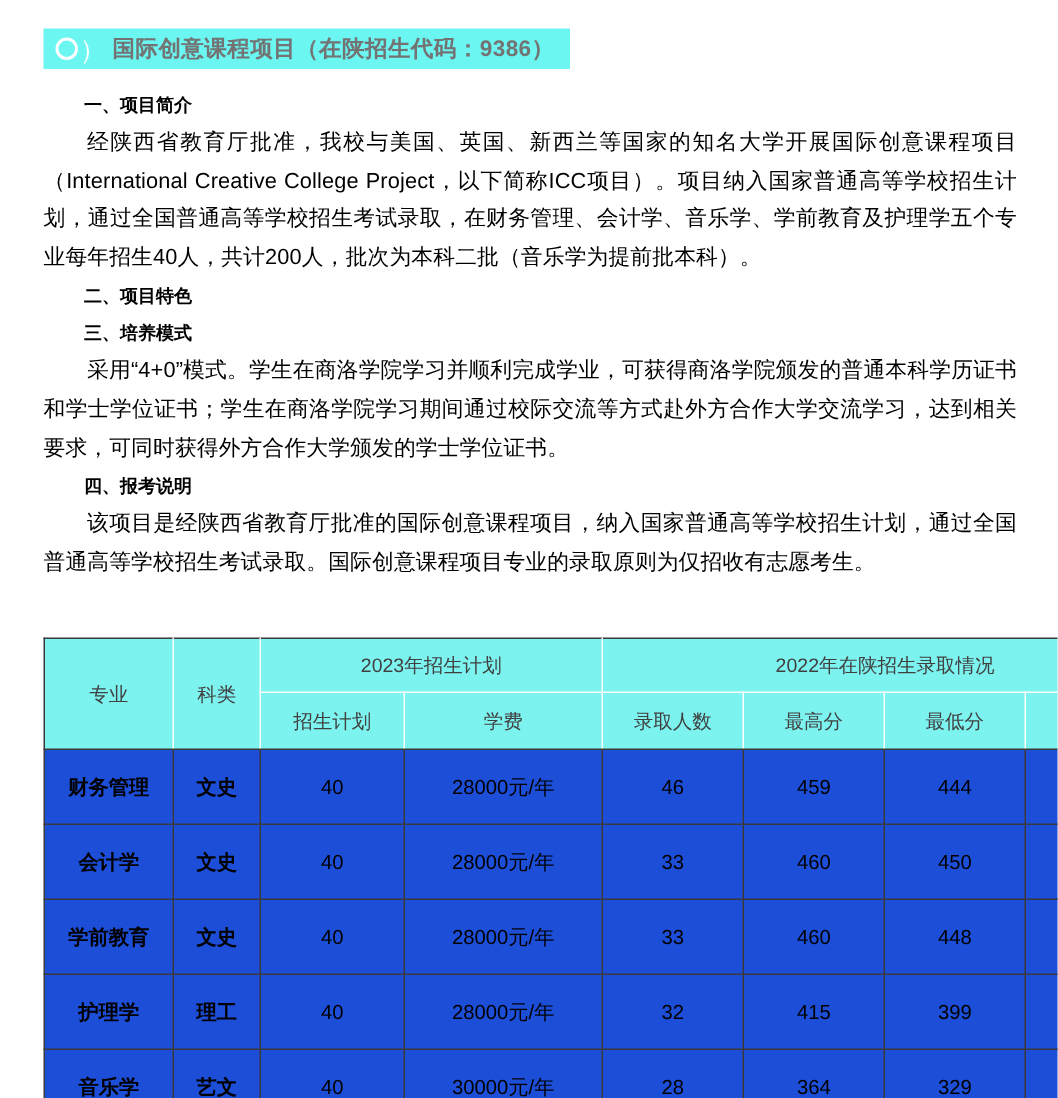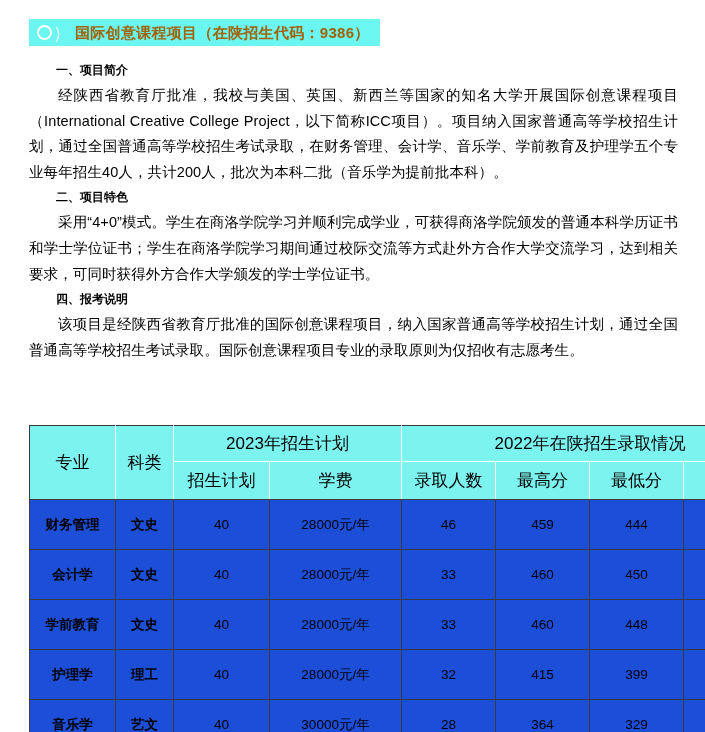--- a/index.html
+++ b/index.html
@@ -50,21 +50,21 @@
   }
   .banner-deco .paren {
     display: block;
     color: #ffffff;
     font-size: 18px;
     line-height: 16px;
     margin-left: 1px;
     font-family: "Liberation Sans", sans-serif;
   }
   .banner-title {
-    color: #a16207;
+    color: #737373;
     font-size: 15px;
     font-weight: bold;
     letter-spacing: 0.3px;
     white-space: nowrap;
     line-height: 27px;
   }
 
   
   .content {
     position: absolute;
@@ -105,24 +105,24 @@
   table.adm th,
   table.adm td {
     border: 1px solid #3a3a3a;
     text-align: center;
     vertical-align: middle;
     font-size: 13.5px;
     padding: 0 2px;
   }
   table.adm thead th {
     background: #7df3f0;
-    color: #000000;
+    color: #404040;
     font-weight: normal;
     border: 1px solid #ffffff;
-    font-size: 17px;
+    font-size: 13px;
     margin-top: 37px;
   }
   table.adm thead th.edge-l { border-left: 1px solid #3a3a3a; }
   table.adm thead th.edge-r { border-right: 1px solid #3a3a3a; }
   table.adm thead th.edge-t { border-top: 1px solid #3a3a3a; }
   table.adm thead tr.row2 th { border-bottom: 1px solid #3a3a3a; }
   table.adm thead th.stub {
     border-top: 1px solid #3a3a3a;
     border-bottom: 1px solid #3a3a3a;
   }
@@ -160,20 +160,21 @@
     <span class="banner-title">国际创意课程项目（在陕招生代码：9386）</span>
   </div>
 
   <div class="content">
 
     <h2 class="sec-heading">一、项目简介</h2>
     <p class="para">经陕西省教育厅批准，我校与美国、英国、新西兰等国家的知名大学开展国际创意课程项目（International Creative College Project，以下简称ICC项目）。项目纳入国家普通高等学校招生计划，通过全国普通高等学校招生考试录取，在财务管理、会计学、音乐学、学前教育及护理学五个专业每年招生40人，共计200人，批次为本科二批（音乐学为提前批本科）。</p>
 
     <h2 class="sec-heading">二、项目特色</h2>
 
+    <h2 class="sec-heading">三、培养模式</h2>
     <p class="para">采用“4+0”模式。学生在商洛学院学习并顺利完成学业，可获得商洛学院颁发的普通本科学历证书和学士学位证书；学生在商洛学院学习期间通过校际交流等方式赴外方合作大学交流学习，达到相关要求，可同时获得外方合作大学颁发的学士学位证书。</p>
 
     <h2 class="sec-heading">四、报考说明</h2>
     <p class="para">该项目是经陕西省教育厅批准的国际创意课程项目，纳入国家普通高等学校招生计划，通过全国普通高等学校招生考试录取。国际创意课程项目专业的录取原则为仅招收有志愿考生。</p>
 
   </div>
 
   <div class="table-wrap">
     <table class="adm">
       <colgroup>

